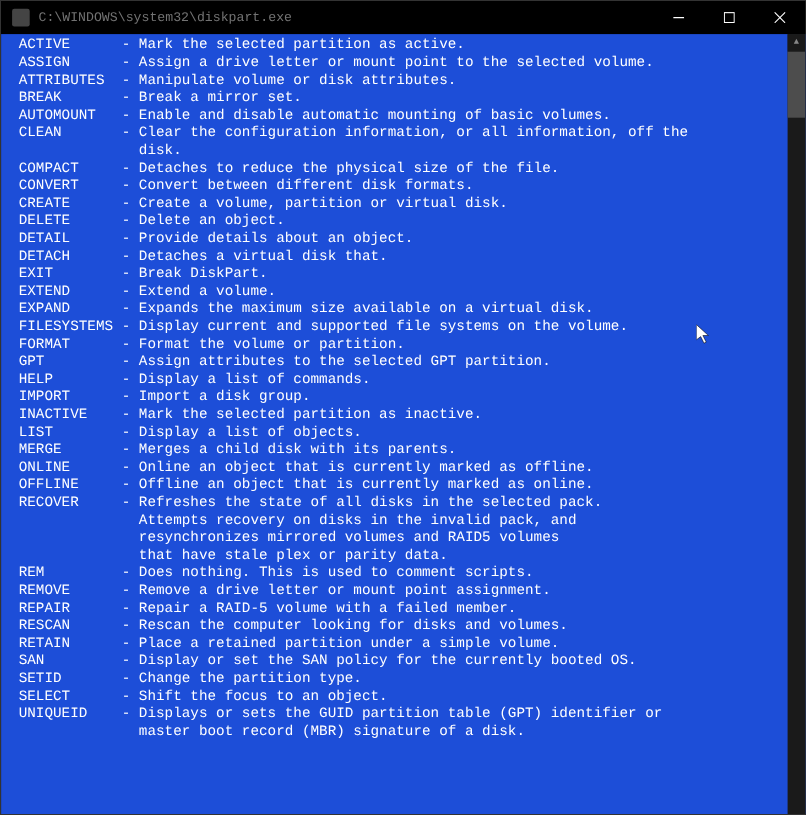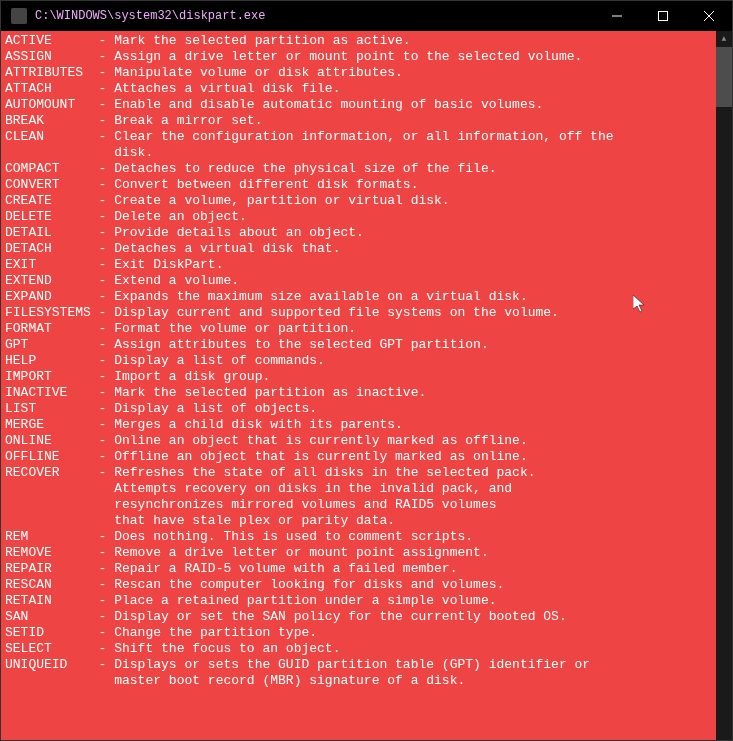--- a/index.html
+++ b/index.html
@@ -37,44 +37,44 @@
       gap: 8px;
     }
     .app-icon {
       width: 16px;
       height: 16px;
       background: #444;
       border-radius: 2px;
     }
     .title-text {
       font-size: 12px;
-      color: #f0abfc;
+      color: #737373;
     }
     .window-controls {
       display: flex;
       height: 100%;
     }
     .win-btn {
       width: 46px;
       height: 100%;
       display: flex;
       align-items: center;
       justify-content: center;
       color: #fff;
       font-size: 10px;
     }
     .win-btn svg {
       width: 10px;
       height: 10px;
     }
     .terminal {
       flex: 1;
-      background: #ef4444;
+      background: #1d4ed8;
       color: #fff;
-      padding: 2px 4px;
+      padding: 2px 16px;
       overflow-y: auto;
       position: relative;
       line-height: 16px;
     }
     .cmd-line {
       white-space: pre;
       font-family: Consolas, 'Courier New', monospace;
     }
     .scrollbar-track {
       position: absolute;
@@ -134,32 +134,31 @@
             <line x1="10" y1="0" x2="0" y2="10" stroke="#fff" stroke-width="1"></line>
           </svg>
       </div>
     </div>
   </div>
   <div class="terminal">
     <div id="cmd-list">
         <div class="cmd-line">ACTIVE      - Mark the selected partition as active.</div>
         <div class="cmd-line">ASSIGN      - Assign a drive letter or mount point to the selected volume.</div>
         <div class="cmd-line">ATTRIBUTES  - Manipulate volume or disk attributes.</div>
-        <div class="cmd-line">ATTACH      - Attaches a virtual disk file.</div>
+        <div class="cmd-line">BREAK       - Break a mirror set.</div>
         <div class="cmd-line">AUTOMOUNT   - Enable and disable automatic mounting of basic volumes.</div>
-        <div class="cmd-line">BREAK       - Break a mirror set.</div>
         <div class="cmd-line">CLEAN       - Clear the configuration information, or all information, off the
               disk.</div>
         <div class="cmd-line">COMPACT     - Detaches to reduce the physical size of the file.</div>
         <div class="cmd-line">CONVERT     - Convert between different disk formats.</div>
         <div class="cmd-line">CREATE      - Create a volume, partition or virtual disk.</div>
         <div class="cmd-line">DELETE      - Delete an object.</div>
         <div class="cmd-line">DETAIL      - Provide details about an object.</div>
         <div class="cmd-line">DETACH      - Detaches a virtual disk that.</div>
-        <div class="cmd-line">EXIT        - Exit DiskPart.</div>
+        <div class="cmd-line">EXIT        - Break DiskPart.</div>
         <div class="cmd-line">EXTEND      - Extend a volume.</div>
         <div class="cmd-line">EXPAND      - Expands the maximum size available on a virtual disk.</div>
         <div class="cmd-line">FILESYSTEMS - Display current and supported file systems on the volume.</div>
         <div class="cmd-line">FORMAT      - Format the volume or partition.</div>
         <div class="cmd-line">GPT         - Assign attributes to the selected GPT partition.</div>
         <div class="cmd-line">HELP        - Display a list of commands.</div>
         <div class="cmd-line">IMPORT      - Import a disk group.</div>
         <div class="cmd-line">INACTIVE    - Mark the selected partition as inactive.</div>
         <div class="cmd-line">LIST        - Display a list of objects.</div>
         <div class="cmd-line">MERGE       - Merges a child disk with its parents.</div>

